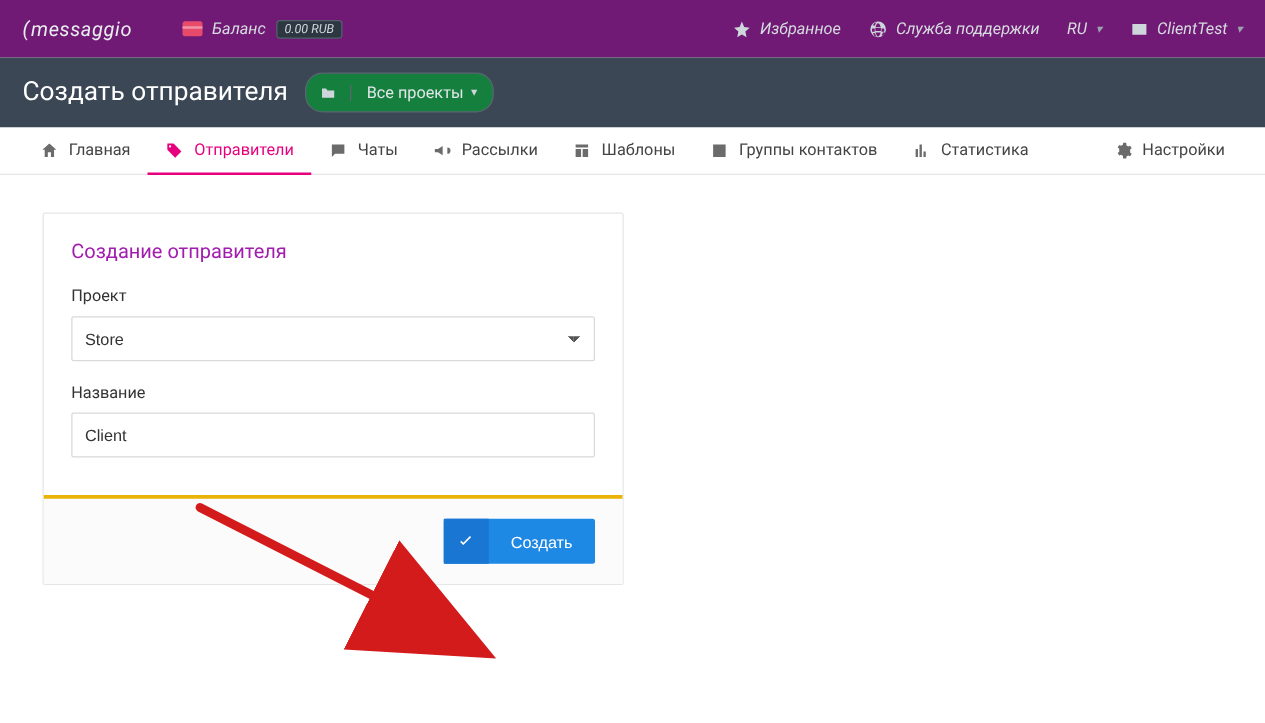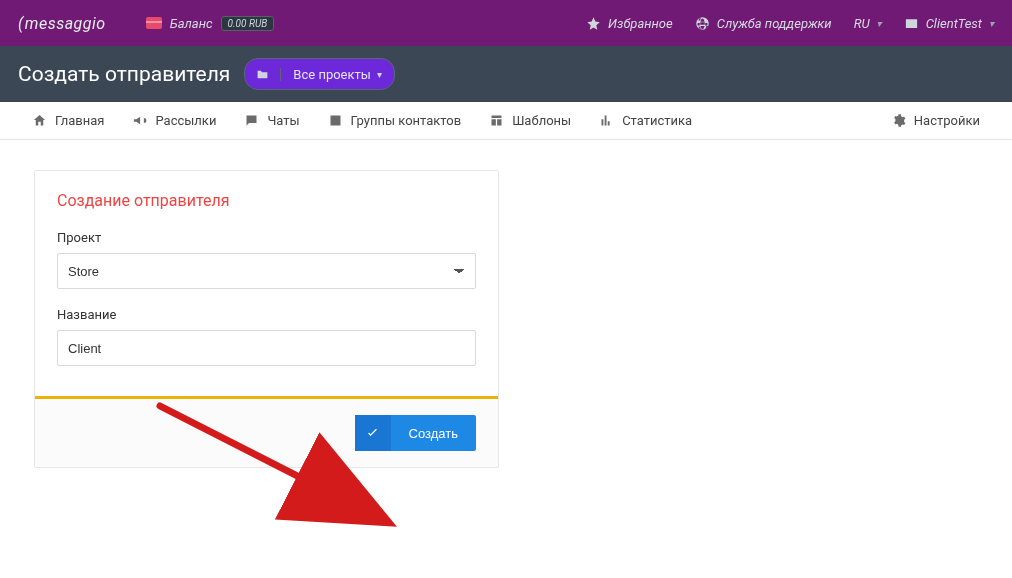--- a/index.html
+++ b/index.html
@@ -15,40 +15,40 @@
   .balance-badge { background:#2d3742; border:1px solid #54606c; border-radius:3px; padding:1px 6px; font-size:10px; color:#cfd6db; }
   .topbar-spacer{flex:1;}
   .top-right { display:flex; align-items:center; gap:22px; }
   .top-item { display:flex; align-items:center; gap:7px; color:#d6dbdf; font-size:13px; cursor:pointer; }
   .top-item svg{width:15px;height:15px;fill:#cfd6db;}
   .chev{font-size:10px; color:#9aa4ae;}
 
   
   .subbar { background:#3b4754; height:56px; display:flex; align-items:center; padding:0 18px; gap:14px; }
   .page-title { color:#fff; font-size:21px; font-weight:400; }
-  .proj-selector{ display:flex; align-items:center; background:#6d28d9; border:1px solid #5a6672; border-radius:14px; height:32px; }
+  .proj-selector{ display:flex; align-items:center; background:#15803d; border:1px solid #5a6672; border-radius:14px; height:32px; }
   .proj-selector .folder{width:36px; display:flex; align-items:center; justify-content:center; border-right:1px solid #5a6672;}
   .proj-selector .folder svg{width:15px;height:13px;fill:#cfd6db;}
   .proj-selector .lbl{padding:0 12px; color:#e2e6ea; font-size:13px; display:flex; align-items:center; gap:6px;}
   .proj-selector .lbl .chev{color:#cfd6db;}
 
   
   .navtabs { background:#fff; border-bottom:1px solid #e6e6e6; height:38px; display:flex; align-items:stretch; padding:0 18px; }
   .tab { display:flex; align-items:center; gap:8px; padding:0 14px; color:#444; font-size:13px; cursor:pointer; position:relative; }
   .tab svg{width:15px;height:15px;fill:#6b6b6b;}
   .tab.active{ color:#e6007e; }
   .tab.active svg{fill:#e6007e;}
   .tab.active::after{content:""; position:absolute; left:0; right:0; bottom:-1px; height:2px; background:#e6007e;}
   .navtabs-spacer{flex:1;}
 
   
   .content { padding: 30px 0 0 34px; }
   .card { width:465px; border:1px solid #e6e6e6; border-radius:2px; background:#fff; }
   .card-body{ padding:20px 22px 24px; }
-  .card-title{ font-size:16px; font-weight:400; color:#ef4444; margin-bottom:20px;}
+  .card-title{ font-size:16px; font-weight:400; color:#a21caf; margin-bottom:20px;}
   .form-group{ margin-bottom:18px; }
   .form-label{ font-size:13px; color:#333; margin-bottom:8px; display:block; }
   .form-control{ width:100%; height:36px; border:1px solid #d9d9d9; border-radius:2px; padding:0 10px; font-size:13px; background:#fff; color:#333; appearance:none; }
   select.form-control{ background-image: linear-gradient(45deg, transparent 50%, #555 50%), linear-gradient(135deg, #555 50%, transparent 50%); background-position: calc(100% - 16px) 15px, calc(100% - 11px) 15px; background-size:5px 5px,5px 5px; background-repeat:no-repeat;}
   .channel-field{ position:relative; }
   .channel-field .channel-icon{ position:absolute; left:10px; top:50%; transform:translateY(-50%); width:16px; height:16px; border-radius:50%; background:#6eb7de; display:flex; align-items:center; justify-content:center;}
   .channel-field .channel-icon svg{width:9px;height:9px;fill:#fff;}
   .channel-field .form-control{ padding-left:34px; }
   .channel-field .chev-sm{ position:absolute; right:12px; top:50%; transform:translateY(-50%); font-size:10px; color:#888;}
   .card-footer{ border-top:3px solid #eab308; background:#fbfbfb; padding:16px 22px; display:flex; justify-content:flex-end;}
@@ -113,43 +113,49 @@
   </div>
 </div>
 
 <div class="navtabs">
   <div class="tab">
     <svg viewBox="0 0 24 24">
         <path d="M12 3l9 8h-3v9h-4v-6H10v6H6v-9H3z"></path>
       </svg>
     <span>Главная</span>
   </div>
+  <div class="tab active">
+    <svg viewBox="0 0 24 24">
+        <path d="M11 3H3v8l10 10 8-8zM6.5 8A1.5 1.5 0 118 6.5 1.5 1.5 0 016.5 8z"></path>
+      </svg>
+    <span>Отправители</span>
+  </div>
+  <div class="tab">
+    <svg viewBox="0 0 24 24">
+        <path d="M4 4h16v12H8l-4 4z"></path>
+      </svg>
+    <span>Чаты</span>
+  </div>
   <div class="tab">
     <svg viewBox="0 0 24 24">
         <path d="M3 10v4h4l6 4V6l-6 4zM19 8v8a4 4 0 000-8z"></path>
       </svg>
     <span>Рассылки</span>
   </div>
   <div class="tab">
     <svg viewBox="0 0 24 24">
-        <path d="M4 4h16v12H8l-4 4z"></path>
-      </svg>
-    <span>Чаты</span>
+        <path d="M4 4h16v4H4zm0 6h7v10H4zm9 0h7v10h-7z"></path>
+      </svg>
+    <span>Шаблоны</span>
   </div>
   <div class="tab">
     <svg viewBox="0 0 24 24">
         <path d="M4 4h16v16H4zm4 3a2 2 0 11-2 2 2 2 0 012-2zm6 1h4v2h-4zm0 4h4v2h-4zM5 16c0-1.7 2-3 4-3s4 1.3 4 3v1H5z"></path>
       </svg>
     <span>Группы контактов</span>
-  </div>
-  <div class="tab">
-    <svg viewBox="0 0 24 24">
-        <path d="M4 4h16v4H4zm0 6h7v10H4zm9 0h7v10h-7z"></path>
-      </svg>
-    <span>Шаблоны</span>
   </div>
   <div class="tab">
     <svg viewBox="0 0 24 24">
         <path d="M4 20V10h3v10zm5 0V4h3v16zm5 0v-7h3v7z"></path>
       </svg>
     <span>Статистика</span>
   </div>
   <div class="navtabs-spacer"></div>
   <div class="tab">
     <svg viewBox="0 0 24 24">

